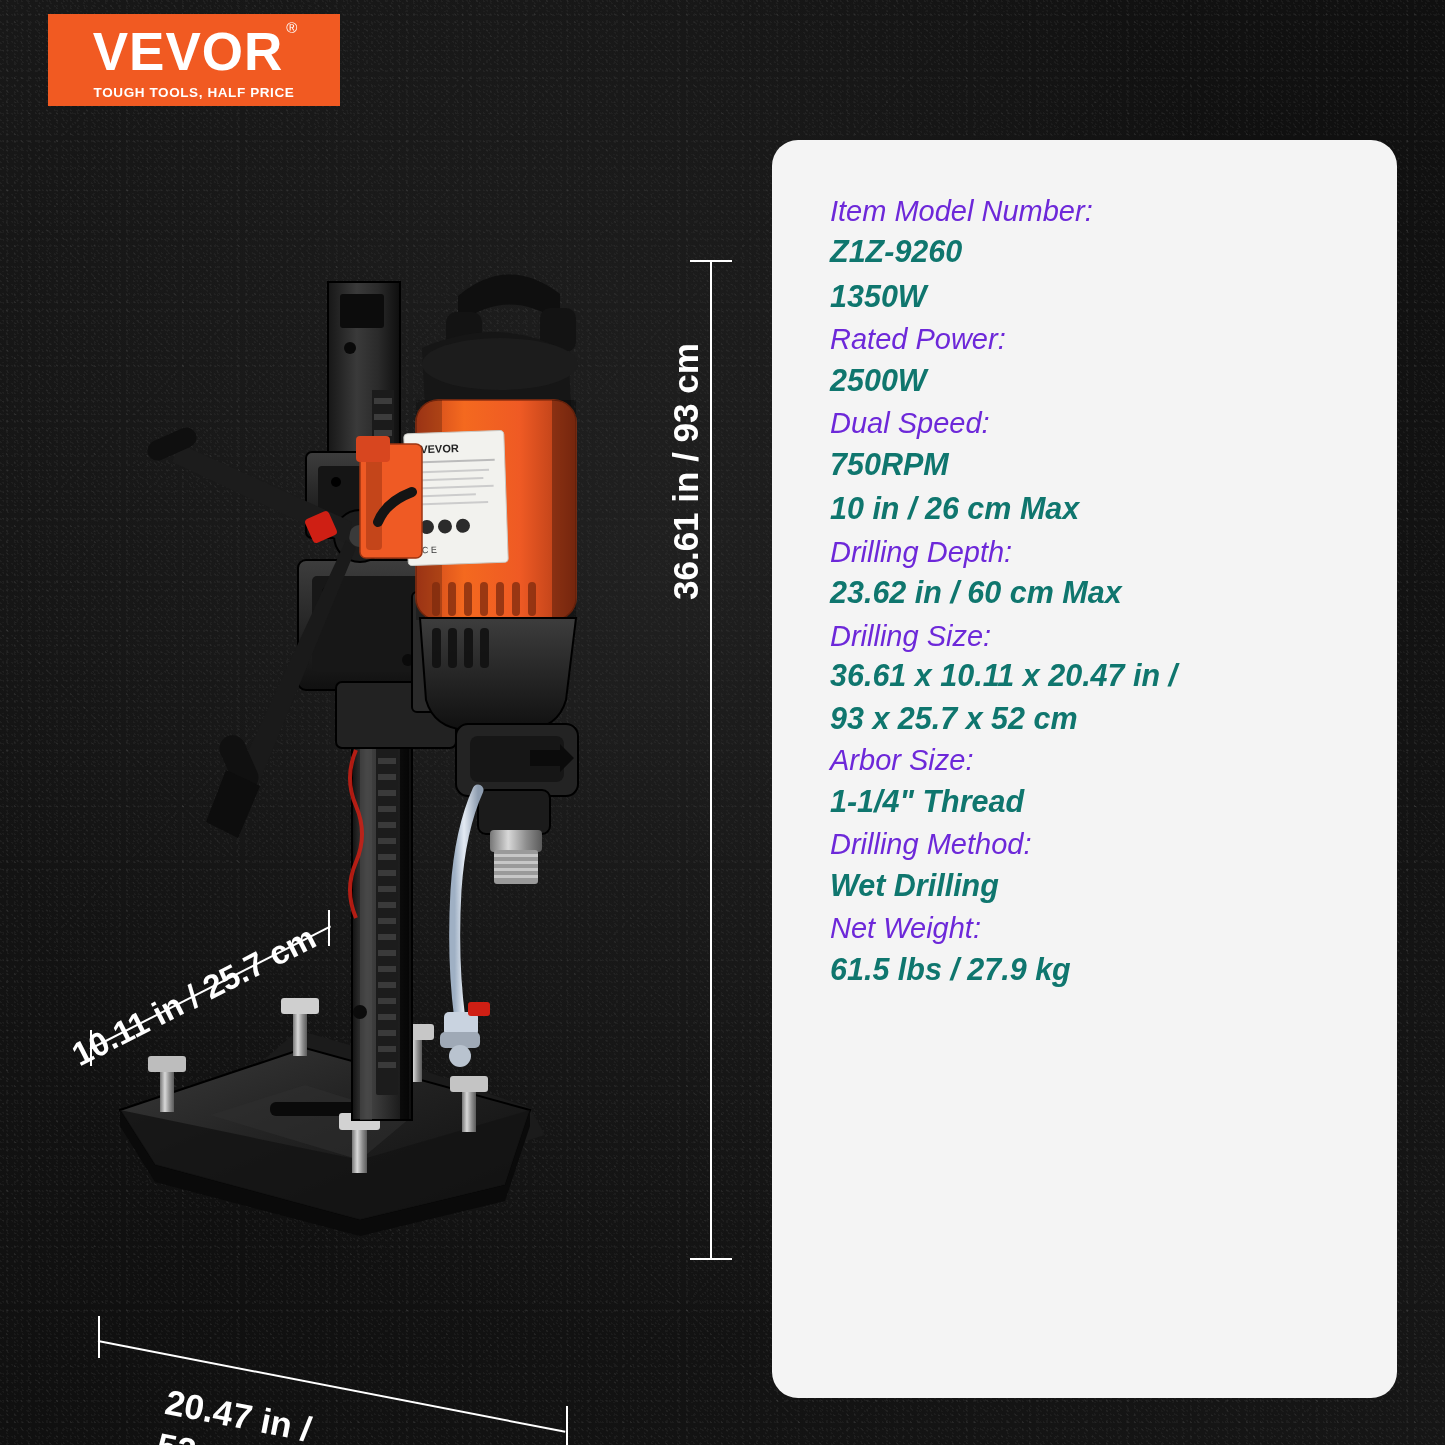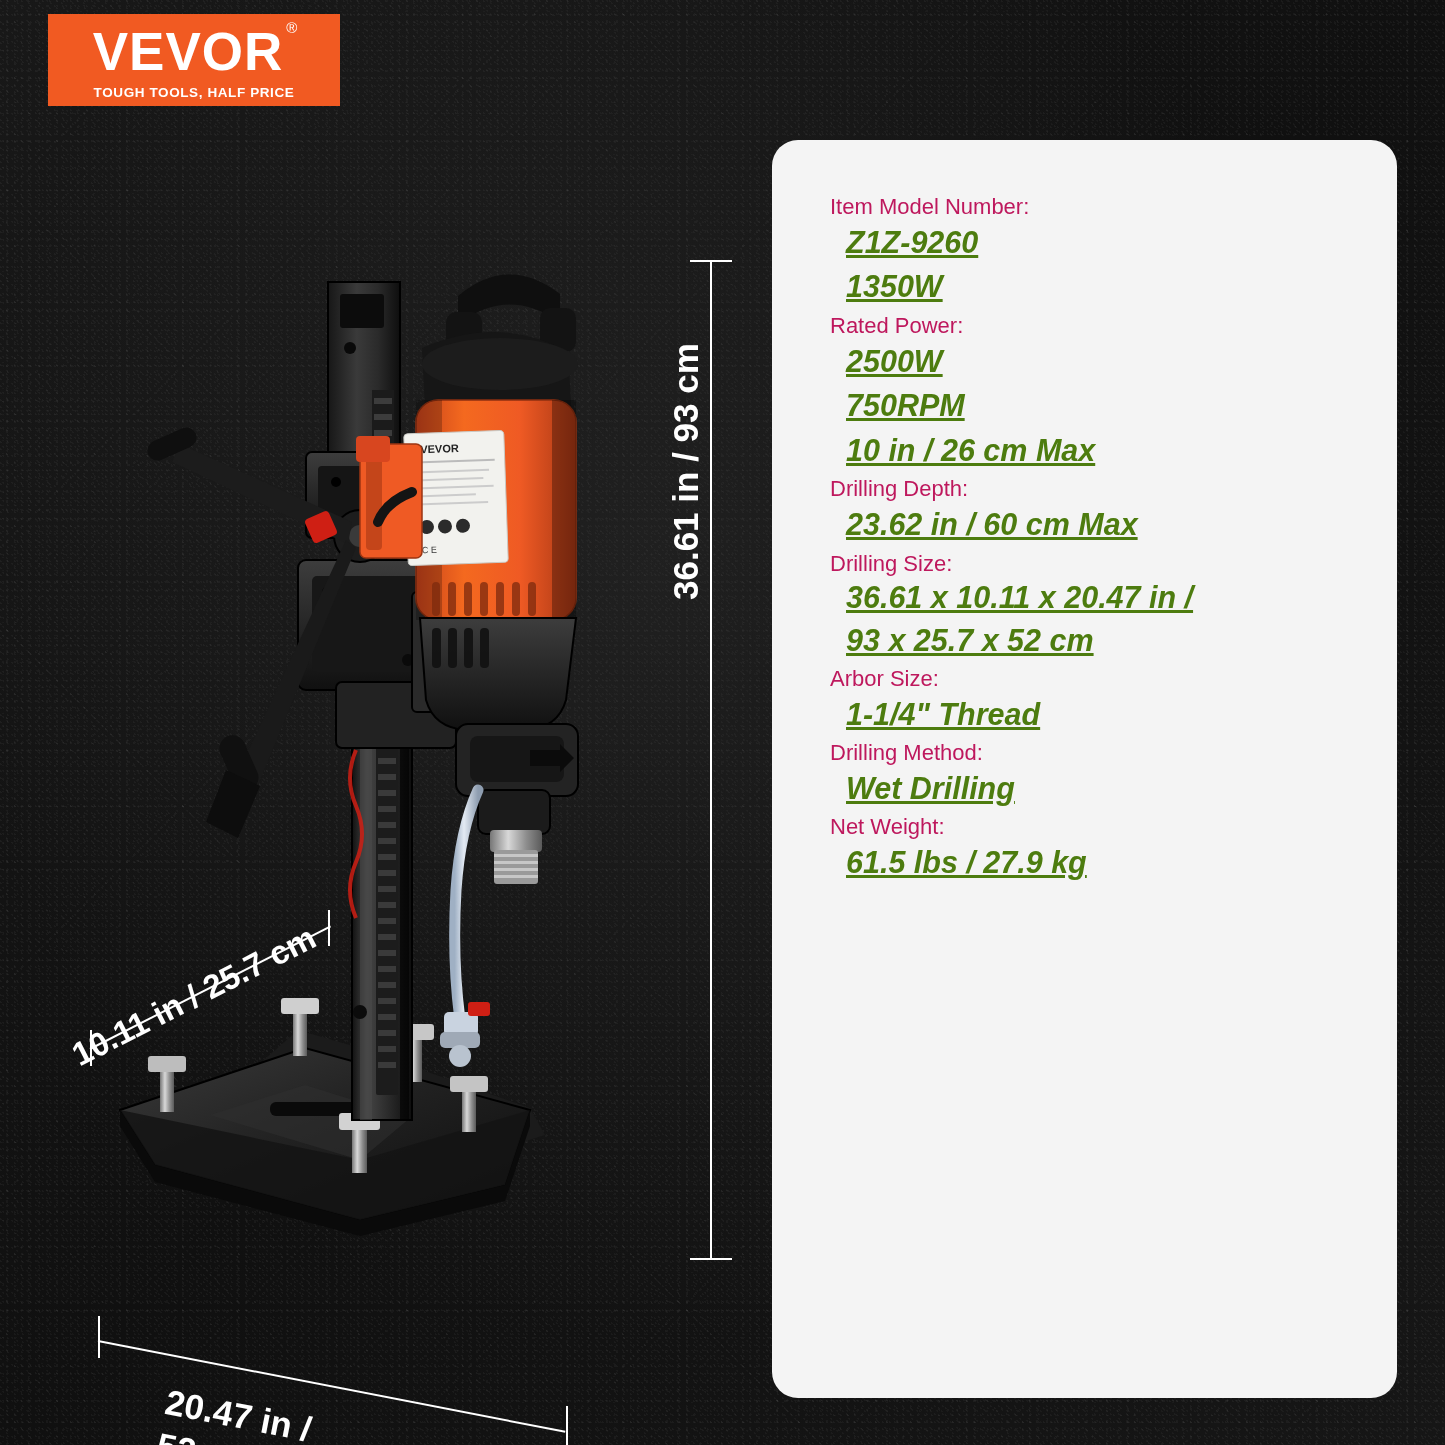--- a/index.html
+++ b/index.html
@@ -84,34 +84,34 @@
     height: 1258px;
     background: #f4f4f4;
     border-radius: 26px;
     box-sizing: border-box;
     padding: 52px 56px 40px 58px;
   }
   .spec-list {
     display: block;
   }
   .spec-label {
-    color: #be185d;
-    font-size: 22px;
+    color: #6d28d9;
+    font-size: 29px;
     line-height: 1.36;
     margin: 0;
     white-space: nowrap;
+    font-style: italic;
   }
   .spec-value {
-    color: #4d7c0f;
+    color: #0f766e;
     font-size: 30.5px;
     font-weight: bold;
     font-style: italic;
     line-height: 1.36;
-    margin: 0 0 3px 16px;
-    text-decoration: underline;
+    margin: 0 0 3px 0;
   }
   .spec-value.two-line {
     line-height: 1.30;
   }
 
   
   .product-area {
     position: absolute;
     left: 60px;
     top: 230px;
@@ -508,20 +508,21 @@
 <div class="spec-panel">
   <div class="spec-list">
     <p class="spec-label">Item Model Number:</p>
     <p class="spec-value">Z1Z-9260</p>
 
     <p class="spec-value">1350W</p>
 
     <p class="spec-label">Rated Power:</p>
     <p class="spec-value">2500W</p>
 
+    <p class="spec-label">Dual Speed:</p>
     <p class="spec-value">750RPM</p>
 
     <p class="spec-value">10 in / 26 cm Max</p>
 
     <p class="spec-label">Drilling Depth:</p>
     <p class="spec-value">23.62 in / 60 cm Max</p>
 
     <p class="spec-label">Drilling Size:</p>
     <p class="spec-value two-line">36.61 x 10.11 x 20.47 in /</p>
     <p class="spec-value two-line">93 x 25.7 x 52 cm</p>

